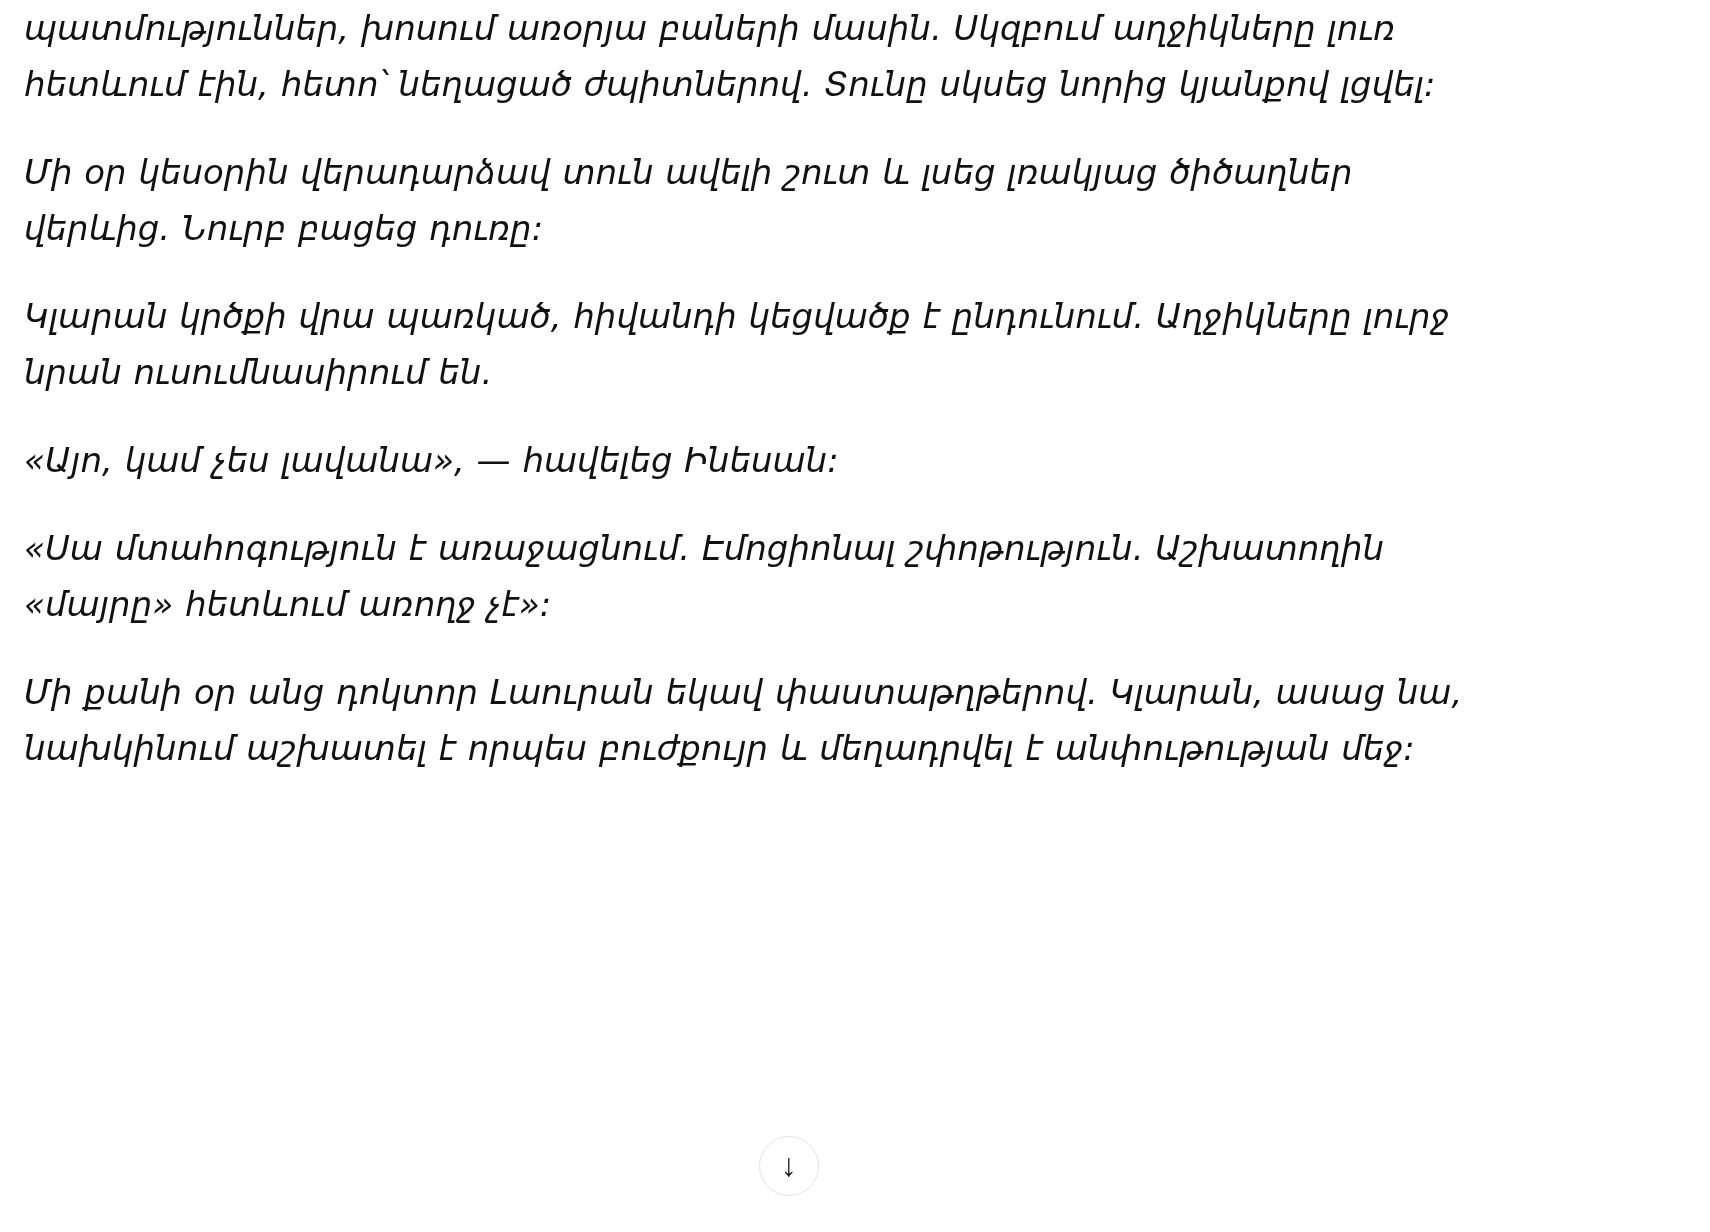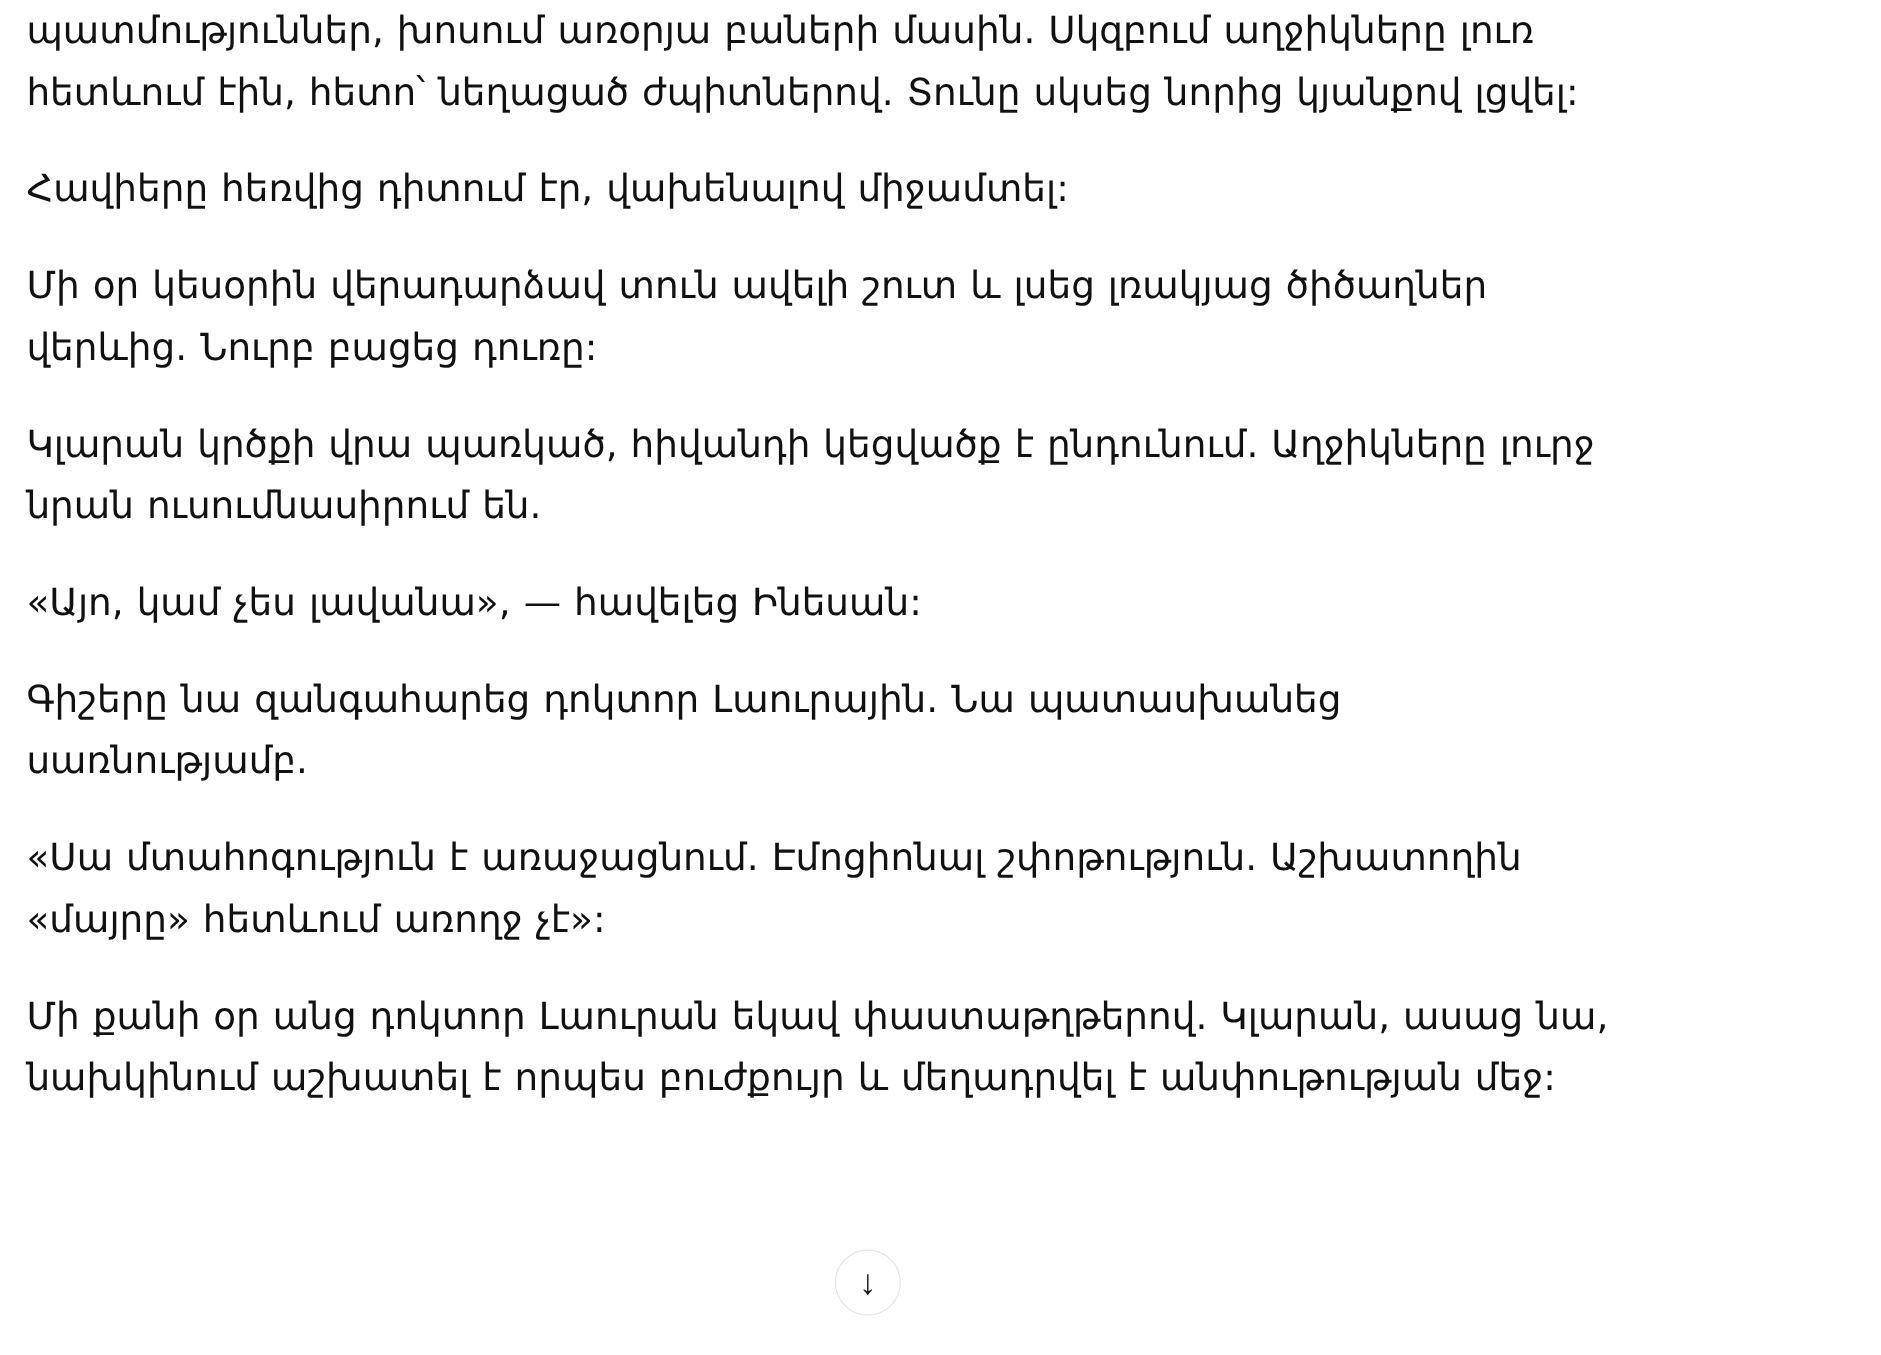--- a/index.html
+++ b/index.html
@@ -18,20 +18,21 @@
     width: 1452px;
     color: #111111;
   }
   .para {
     margin: 0 0 32px 0;
     font-size: 34px;
     line-height: 56px;
     font-weight: 400;
     letter-spacing: 0;
     word-spacing: 1px;
+    font-style: italic;
   }
   .scroll-btn {
     position: absolute;
     left: 759px;
     top: 1136px;
     width: 60px;
     height: 60px;
     border-radius: 50%;
     background: rgba(255, 255, 255, 0.92);
     border: 1px solid #e3e3e3;
@@ -49,24 +50,22 @@
     font-weight: 400;
     transform: translateY(-1px);
   }
 </style>
 </head>
 <body>
 
 <div class="content">
 
 <p class="para">պատմություններ, խոսում առօրյա բաների մասին. Սկզբում աղջիկները լուռ հետևում էին, հետո՝ նեղացած ժպիտներով. Տունը սկսեց նորից կյանքով լցվել:</p>
-    <p class="para">Հավիերը հեռվից դիտում էր, վախենալով միջամտել:</p>
     <p class="para">Մի օր կեսօրին վերադարձավ տուն ավելի շուտ և լսեց լռակյաց ծիծաղներ վերևից. Նուրբ բացեց դուռը:</p>
     <p class="para">Կլարան կրծքի վրա պառկած, հիվանդի կեցվածք է ընդունում. Աղջիկները լուրջ նրան ուսումնասիրում են.</p>
     <p class="para">«Այո, կամ չես լավանա», — հավելեց Ինեսան:</p>
-    <p class="para">Գիշերը նա զանգահարեց դոկտոր Լաուրային. Նա պատասխանեց սառնությամբ.</p>
     <p class="para">«Սա մտահոգություն է առաջացնում. Էմոցիոնալ շփոթություն. Աշխատողին «մայրը» հետևում առողջ չէ»:</p>
     <p class="para">Մի քանի օր անց դոկտոր Լաուրան եկավ փաստաթղթերով. Կլարան, ասաց նա, նախկինում աշխատել է որպես բուժքույր և մեղադրվել է անփութության մեջ:</p>
   </div>
 
 <button class="scroll-btn">
   <span class="arrow">↓</span>
 </button>
 
 </body></html>

